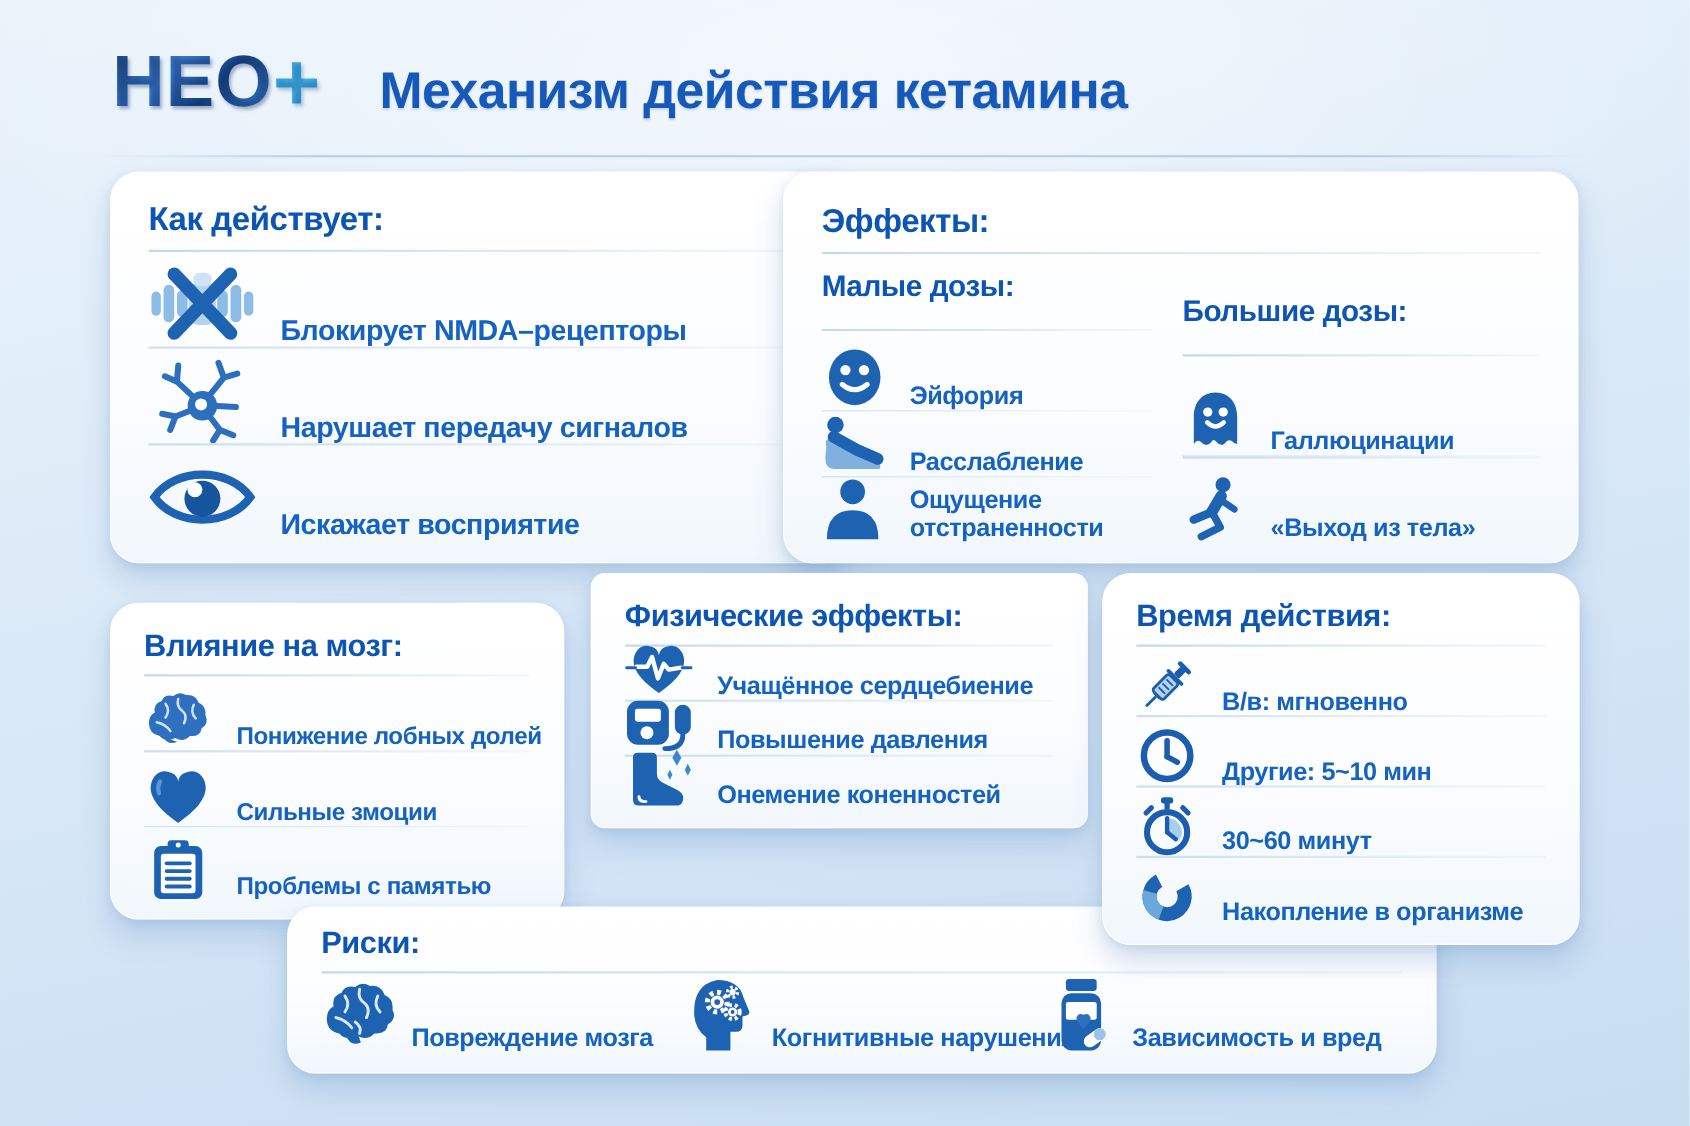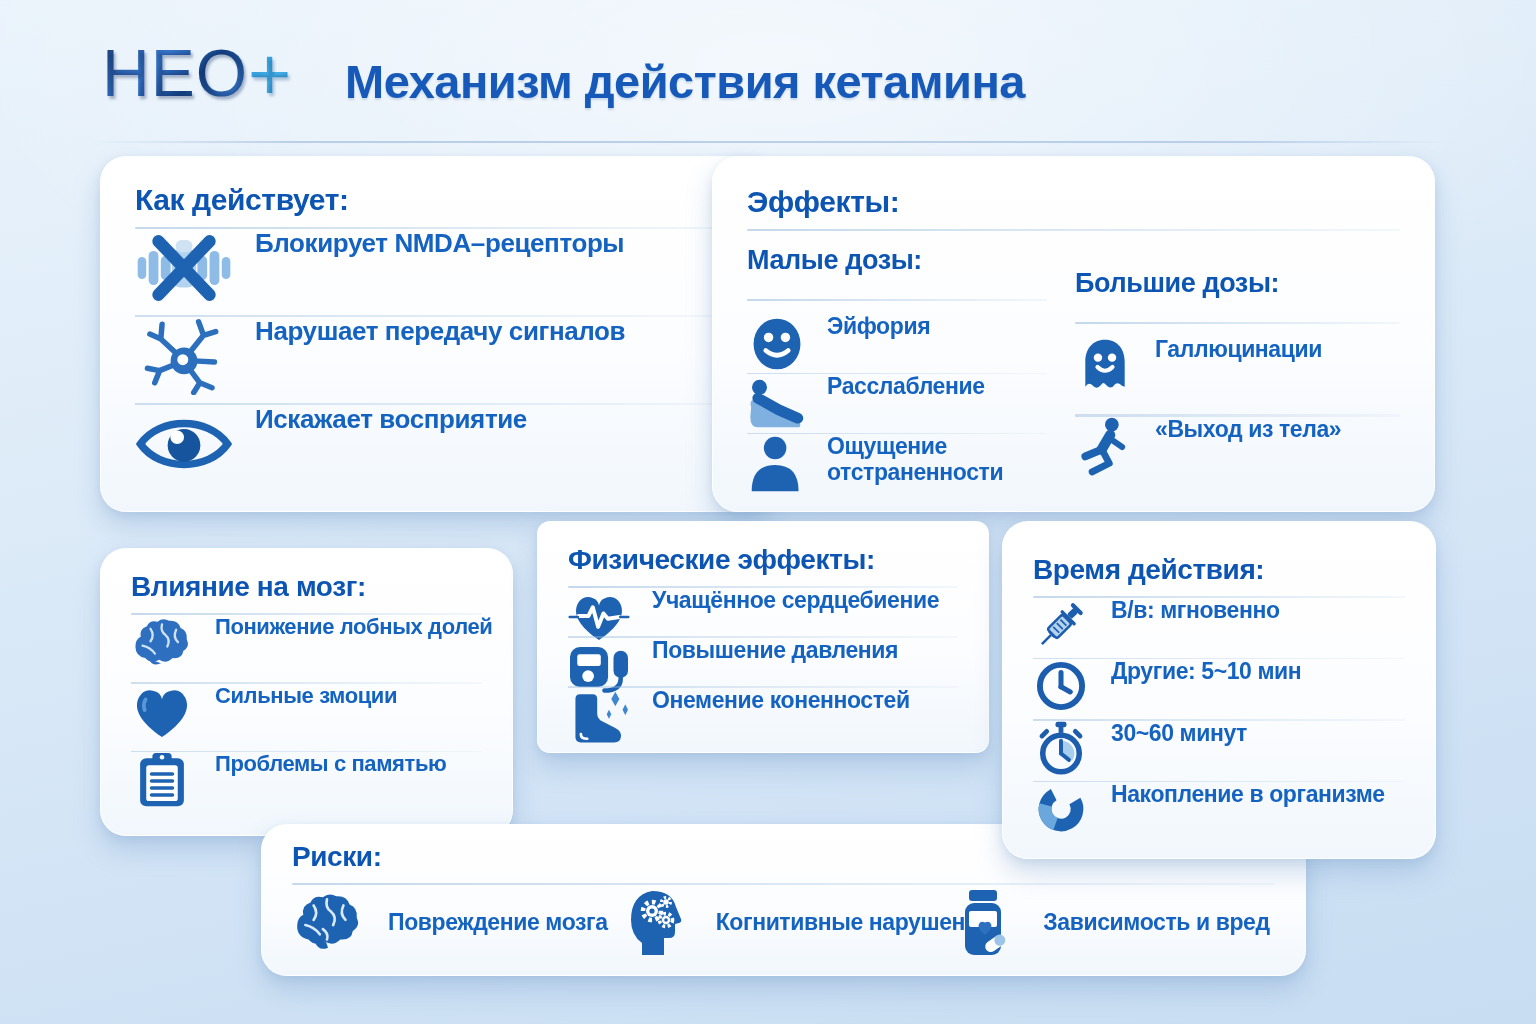--- a/index.html
+++ b/index.html
@@ -7,21 +7,21 @@
   .page{
     position:relative;width:1536px;height:1024px;overflow:hidden;
     background:linear-gradient(168deg,#eaf3fb 0%,#ddebf8 38%,#d1e3f5 70%,#c8ddf2 100%);
   }
   .page::before{
     content:"";position:absolute;inset:0;
     background:radial-gradient(90% 55% at 50% 6%,rgba(255,255,255,.55) 0%,rgba(255,255,255,0) 60%);
     pointer-events:none;
   }
   
-  .logo{position:absolute;left:102px;top:38px;line-height:1;font-weight:400;letter-spacing:1px;white-space:nowrap;}
+  .logo{position:absolute;left:102px;top:38px;line-height:1;font-weight:700;letter-spacing:1px;white-space:nowrap;}
   .logo-neo{font-size:66px;color:#1c4f9e;text-shadow:2px 3px 3px rgba(20,50,100,.35);}
   .logo-plus{font-size:74px;color:#2493dd;vertical-align:-4px;text-shadow:2px 3px 3px rgba(20,80,140,.3);}
   @supports (-webkit-background-clip:text){
     .logo-neo{background:linear-gradient(135deg,#17396f 0%,#3877cd 38%,#133f80 62%,#3f85da 100%);
       -webkit-background-clip:text;background-clip:text;-webkit-text-fill-color:transparent;}
     .logo-plus{background:linear-gradient(135deg,#1f86c9 0%,#45b2e8 55%,#1668b0 100%);
       -webkit-background-clip:text;background-clip:text;-webkit-text-fill-color:transparent;}
   }
   .page-title{
     position:absolute;left:345px;top:54px;margin:0;
@@ -38,21 +38,21 @@
     background:linear-gradient(180deg,#ffffff 0%,#fcfdff 55%,#f1f7fc 100%);
     border:1px solid rgba(255,255,255,.8);border-radius:26px;
     box-shadow:0 14px 26px rgba(116,155,200,.33),0 3px 8px rgba(116,155,200,.18);
   }
   .card h2{margin:0;font-size:30px;font-weight:800;letter-spacing:-.4px;color:#0d55b2;}
   .rule{
     height:2px;margin-top:10px;border-radius:1px;flex:0 0 auto;
     background:linear-gradient(90deg,rgba(150,185,220,.55),rgba(150,185,220,.10));
   }
   .rows{flex:1;display:flex;flex-direction:column;min-height:0;}
-  .row{flex:1;display:flex;align-items:flex-start;gap:22px;min-height:0;}
+  .row{flex:1;display:flex;align-items:flex-end;gap:22px;min-height:0;}
   .sep{flex:0 0 auto;height:1.5px;background:linear-gradient(90deg,rgba(150,185,220,.45),rgba(150,185,220,.08));}
   .ic{flex:0 0 auto;color:#1d63b2;display:flex;align-items:center;justify-content:center;}
   .ic svg{display:block;width:100%;height:100%;}
   .lbl{font-size:25px;font-weight:700;letter-spacing:-.4px;color:#1563c0;line-height:1.12;white-space:nowrap;}
   .lbl.wrap{white-space:normal;}
   
   .card-how{left:100px;top:156px;width:676px;height:356px;padding:26px 34px 20px;}
   .card-how .ic{width:98px;height:78px;}
   .card-how .lbl{font-size:26px;}
   .card-effects{left:712px;top:156px;width:723px;height:356px;padding:28px 34px 18px;}
@@ -64,26 +64,26 @@
   .card-effects .ic{width:60px;height:60px;}
   .card-effects .lbl{font-size:23px;}
   .card-effects .row{gap:20px;}
   .card-brain{left:100px;top:524px;width:413px;height:288px;padding:22px 30px 16px;margin-top:24px;}
   .card-brain .ic{width:62px;height:56px;}
   .card-brain .lbl{font-size:22px;}
   .card-brain h2,.card-physical h2,.card-duration h2,.card-risks h2{font-size:28px;}
   .card-physical{left:537px;top:521px;width:452px;height:232px;padding:22px 30px 16px;border-radius:13px;}
   .card-physical .ic{width:62px;height:58px;}
   .card-physical .lbl{font-size:23px;}
-  .card-duration{left:1002px;top:521px;width:434px;height:338px;padding:32px 30px 16px;z-index:3;}
+  .card-duration{left:1002px;top:521px;width:434px;height:338px;padding:22px 30px 16px;z-index:3;}
   .card-duration .ic{width:56px;height:54px;}
   .card-duration .lbl{font-size:23px;}
   .card-risks{left:261px;top:824px;width:1045px;height:152px;padding:16px 30px 14px;z-index:1;}
   .risk-row{flex:1;display:flex;align-items:center;min-height:0;}
-  .risk-item{flex:1 1 33%;display:flex;align-items:center;gap:24px;min-width:0;}
+  .risk-item{flex:1 1 33%;display:flex;align-items:flex-end;gap:10px;min-width:0;}
   .risk-item .ic{width:72px;height:68px;}
   .risk-item .lbl{font-size:23px;}
 </style>
 </head>
 <body>
 
 <div class="page">
 
   <div class="logo"><span class="logo-neo">НЕО</span><span class="logo-plus">+</span></div>
   <h1 class="page-title">Механизм действия кетамина</h1>

